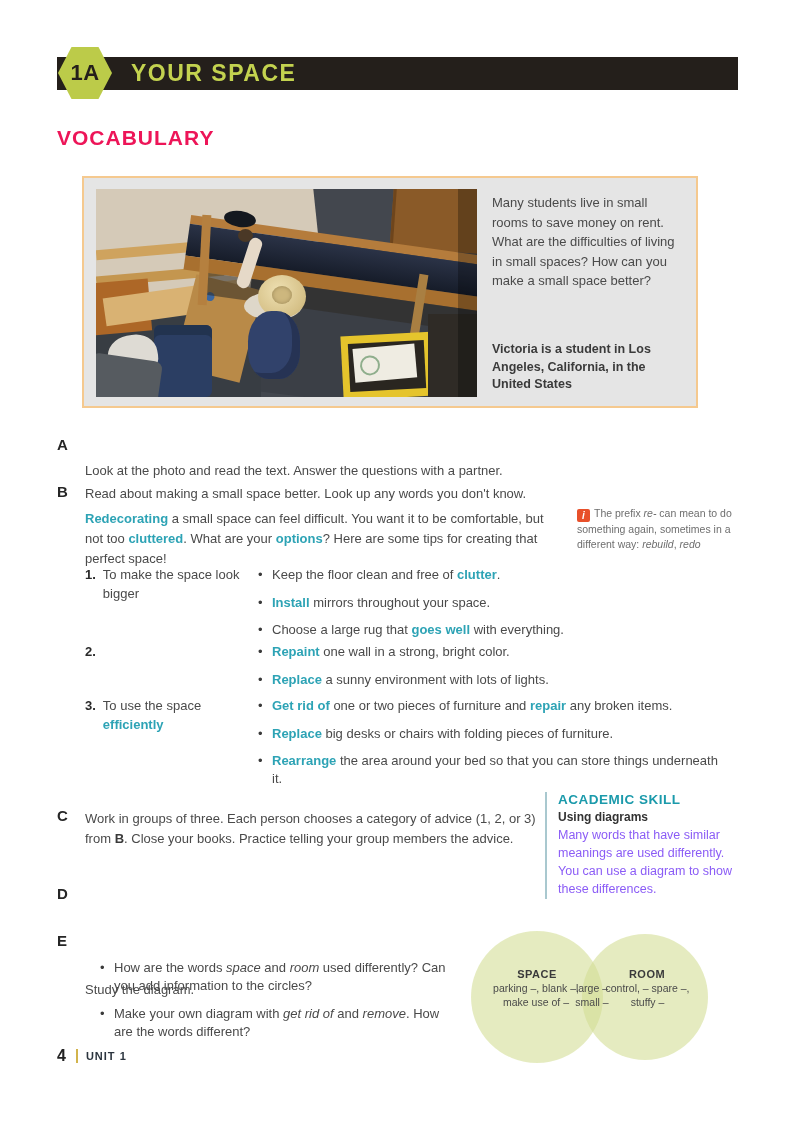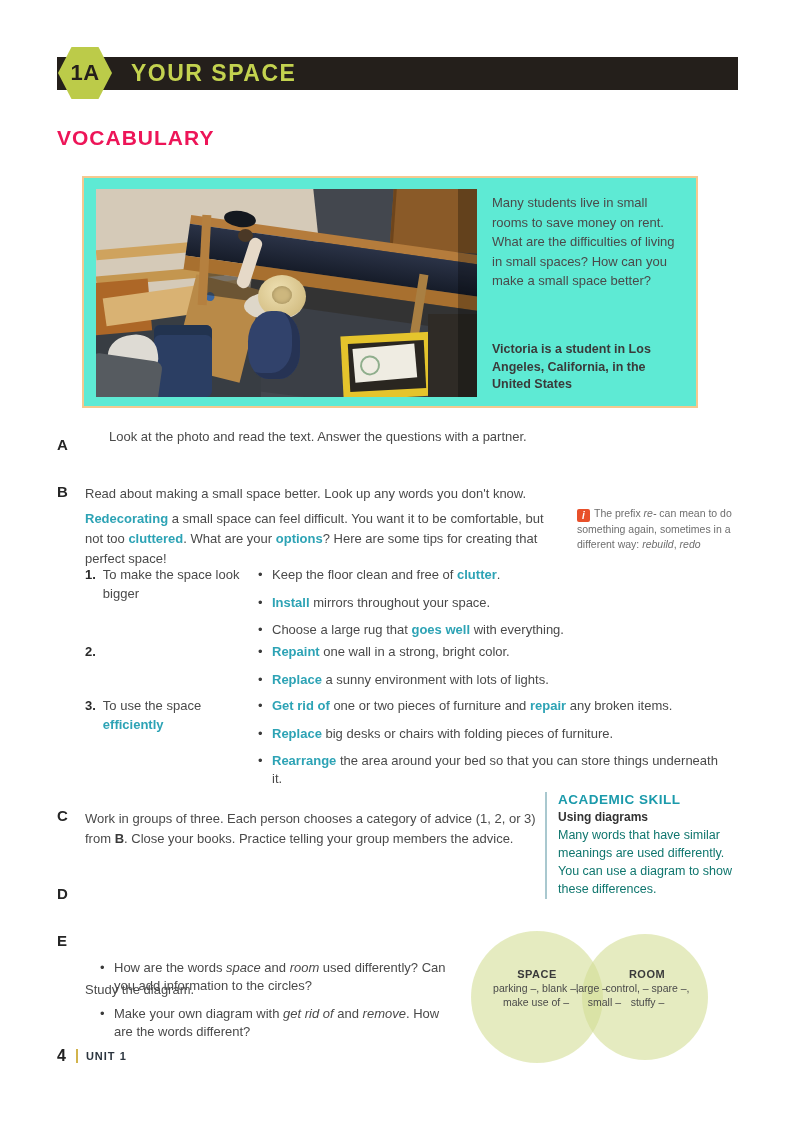--- a/index.html
+++ b/index.html
@@ -14,21 +14,21 @@
          font-size:22px;font-weight:bold;color:#241f1b;letter-spacing:0.5px;}
   .header-title{position:absolute;left:131px;top:60px;font-size:23px;font-weight:bold;
                 color:#c3d24f;letter-spacing:1.5px;}
 
   
   .vocab-title{position:absolute;left:57px;top:126px;font-size:21px;font-weight:bold;
                color:#ed1558;letter-spacing:1px;}
 
   
   .photo-box{position:absolute;left:82px;top:176px;width:616px;height:232px;
-             border:2px solid #f5c98f;box-sizing:border-box;background:#5eead4;}
+             border:2px solid #f5c98f;box-sizing:border-box;background:#e5e5e5;}
   .photo{position:absolute;left:12px;top:11px;width:381px;height:208px;overflow:hidden;background:#43474e;}
   .ph{position:absolute;}
   .photo-text{position:absolute;left:408px;top:15px;width:194px;font-size:13px;line-height:1.5;color:#4a4a4a;}
   .photo-caption{position:absolute;left:408px;top:163px;width:194px;font-size:12.5px;font-weight:bold;
                  line-height:1.4;color:#3a3a3a;}
 
   
   .sec-letter{position:absolute;left:57px;font-size:15px;font-weight:bold;color:#262626;}
   .sec-text{position:absolute;left:85px;font-size:13px;line-height:1.45;color:#4a4a4a;}
   .seg-kw{color:#2da3b5;font-weight:bold;}
@@ -48,21 +48,21 @@
   .advice-bullets{flex:1;}
   .bullet-line{display:flex;font-size:13px;line-height:1.35;color:#4a4a4a;margin-bottom:10px;}
   .bullet-dot{flex:0 0 14px;color:#3a3a3a;font-size:13px;}
   .bullet-text{flex:1;}
 
   
   .skill-box{position:absolute;left:545px;top:792px;width:196px;border-left:2px solid #a9c8cf;
              padding-left:11px;box-sizing:border-box;}
   .skill-title{font-size:13.5px;font-weight:bold;color:#1b9aab;letter-spacing:0.5px;margin-bottom:3px;}
   .skill-sub{font-size:12px;font-weight:bold;color:#333333;margin-bottom:2px;}
-  .skill-body{font-size:12.5px;line-height:1.45;color:#0f766e;}
+  .skill-body{font-size:12.5px;line-height:1.45;color:#8b5cf6;}
 
   
   .venn-svg{position:absolute;left:465px;top:925px;}
   .venn-label{position:absolute;text-align:center;color:#4a4a4a;font-size:10.5px;line-height:1.3;}
   .venn-title{font-size:11px;font-weight:bold;color:#3a3a3a;letter-spacing:0.5px;}
 
   
   .footer{position:absolute;left:57px;top:1047px;display:flex;align-items:center;}
   .footer-num{font-size:16px;font-weight:bold;color:#222222;}
   .footer-div{width:2px;height:14px;background:#d2b44c;margin:0 8px 0 10px;}
@@ -128,21 +128,21 @@
       <div class="ph" style="left:58px;top:136px;width:58px;height:72px;background:#2b3e63;border-radius:6px;box-shadow:inset 0 10px 0 #22334f;"></div>
       <div class="ph" style="left:12px;top:146px;width:50px;height:44px;background:#dedbd4;border-radius:45%;transform:rotate(-10deg);"></div>
       <div class="ph" style="left:-8px;top:168px;width:72px;height:48px;background:#565b60;transform:rotate(8deg);border-radius:8px;"></div>
       <div class="ph" style="left:362px;top:0;width:20px;height:208px;background:rgba(0,0,0,0.28);"></div>
     </div>
     <div class="photo-text">Many students live in small rooms to save money on rent. What are the difficulties of living in small spaces? How can you make a small space better?</div>
     <div class="photo-caption">Victoria is a student in Los Angeles, California, in the United States</div>
   </div>
 
   <div class="sec-letter" style="top:436px;">A</div>
-  <div class="sec-text" style="top:428px;width:520px;margin-left:24px;">Look at the photo and read the text. Answer the questions with a partner.</div>
+  <div class="sec-text" style="top:462px;width:520px;">Look at the photo and read the text. Answer the questions with a partner.</div>
 
   <div class="sec-letter" style="top:483px;">B</div>
   <div class="sec-text" style="top:509px;width:480px;line-height:1.55;"><span class="seg-kw">Redecorating</span><span> a small space can feel difficult. You want it to be comfortable, but not too </span><span class="seg-kw">cluttered</span><span>. What are your </span><span class="seg-kw">options</span><span>? Here are some tips for creating that perfect space!</span></div>
   <div class="sec-text" style="top:485px;width:520px;">Read about making a small space better. Look up any words you don't know.</div>
 
   <div class="tip"><span class="tip-icon">i</span><span><span>The prefix </span><span class="seg-i">re-</span><span> can mean to do something again, sometimes in a different way: </span><span class="seg-i">rebuild</span><span>, </span><span class="seg-i">redo</span></span></div>
 
   <div class="advice-row" style="top:566px;">
     <div class="advice-label">
       <span class="advice-num">1.</span>
@@ -224,21 +224,21 @@
     </div>
 
   <svg class="venn-svg" width="250" height="146">
     <circle cx="72" cy="72" r="66" fill="#d3dc92" fill-opacity="0.58"></circle>
     <circle cx="180" cy="72" r="63" fill="#d3dc92" fill-opacity="0.58"></circle>
   </svg>
   <div class="venn-label venn-title" style="left:477px;top:967px;width:120px;">SPACE</div>
   <div class="venn-label" style="left:465px;top:982px;width:142px;">parking –, blank –,</div>
   <div class="venn-label" style="left:465px;top:996px;width:142px;">make use of –</div>
   <div class="venn-label" style="left:563px;top:982px;width:58px;">large –</div>
-  <div class="venn-label" style="left:563px;top:996px;width:58px;text-align:right;">small –</div>
+  <div class="venn-label" style="left:563px;top:996px;width:58px;">small –</div>
   <div class="venn-label venn-title" style="left:587px;top:967px;width:120px;">ROOM</div>
   <div class="venn-label" style="left:580px;top:982px;width:135px;">control, – spare –,</div>
   <div class="venn-label" style="left:580px;top:996px;width:135px;">stuffy –</div>
 
   <div class="footer">
     <span class="footer-num">4</span>
     <span class="footer-div"></span>
     <span class="footer-unit">UNIT 1</span>
   </div>
 

